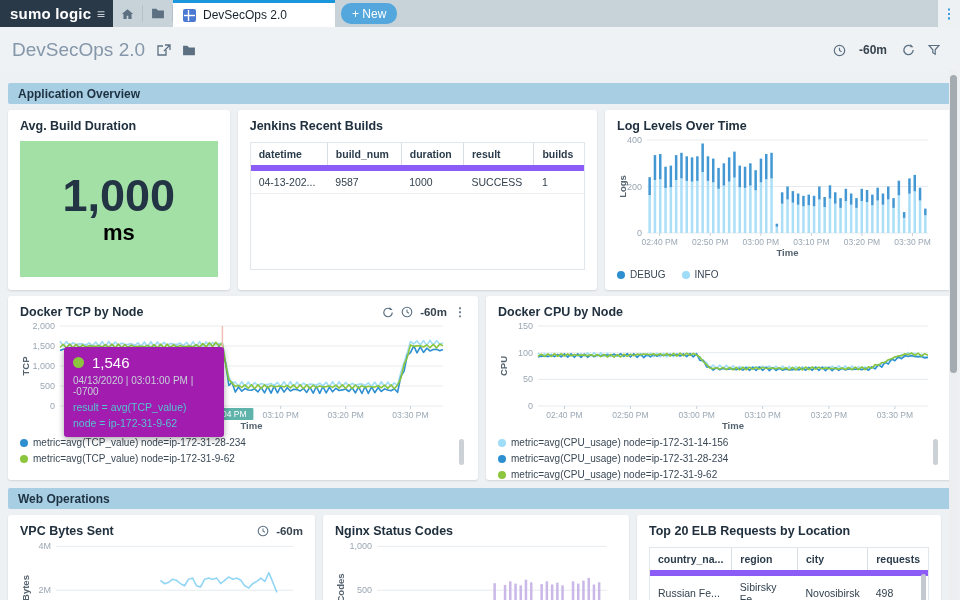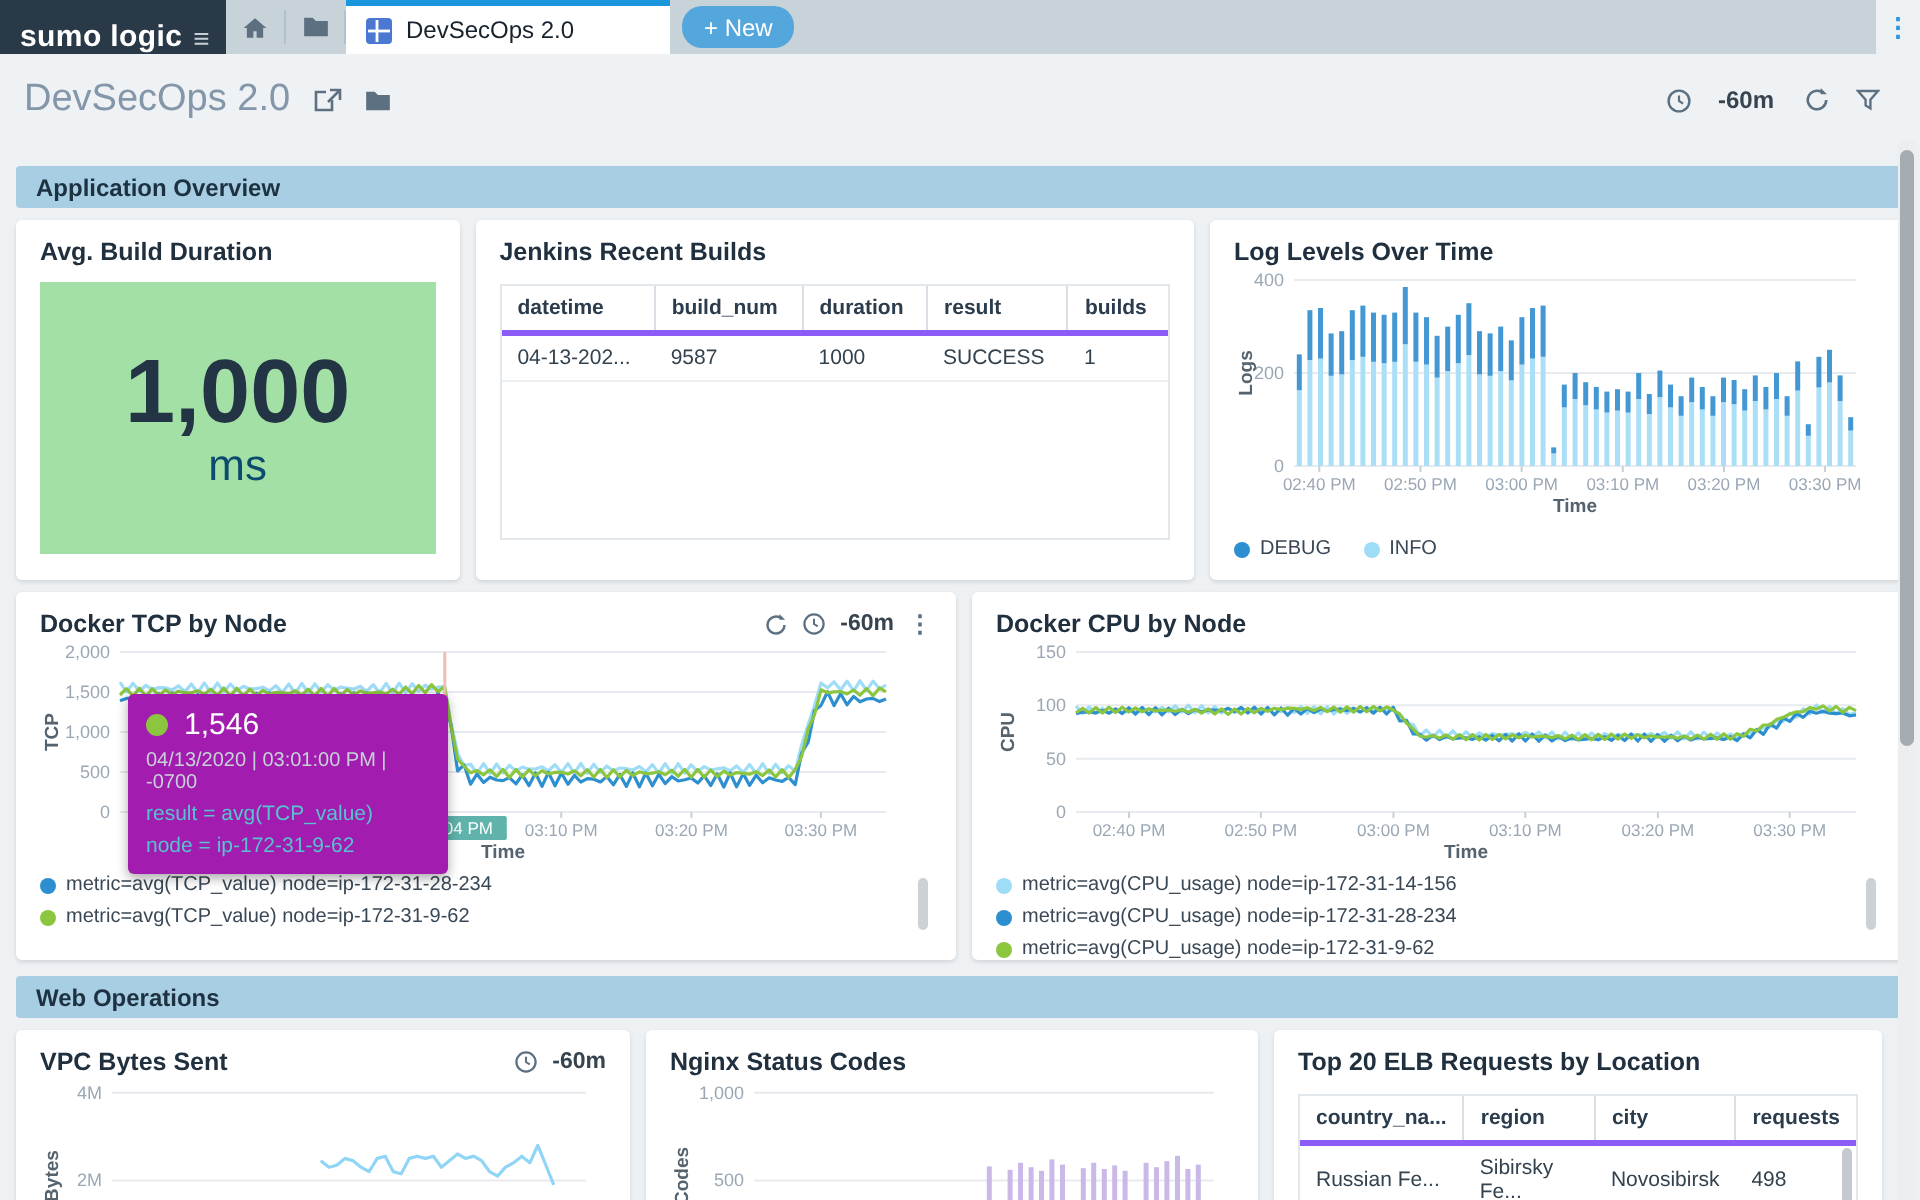--- a/index.html
+++ b/index.html
@@ -1,21 +1,21 @@
 <!DOCTYPE html>
 <html><head>
 <meta charset="utf-8">
 <style>
   * { margin:0; padding:0; box-sizing:border-box; }
   html,body { width:960px; height:600px; overflow:hidden; background:#eef1f3;
     font-family:"Liberation Sans", sans-serif; color:#20303e; }
 
   
   .topbar { height:27px; background:#c7d2d9; display:flex; align-items:stretch; position:relative; }
-  .brand { width:113px; background:#2a3947; color:#fff; display:flex; align-items:flex-end;
+  .brand { width:113px; background:#2a3947; color:#fff; display:flex; align-items:center;
     padding:0 8px 0 10px; font-size:15px; font-weight:bold; letter-spacing:.2px; }
   .brand .burger { margin-left:auto; color:#c6cfd6; font-size:14px; font-weight:bold; cursor:pointer; }
   .tb-icon { width:29px; display:flex; align-items:center; justify-content:center; }
   .tb-sep { width:1px; background:#b3c1ca; margin:5px 0; }
   .tab { background:#fff; border-top:3px solid #1a96dd; display:flex; align-items:center;
     gap:7px; padding:0 14px 0 10px; min-width:162px; font-size:12px; color:#17222c; }
   .newbtn { margin:3px 0 3px 6px; background:#53a7dc; border:none; color:#fff; font-size:12px;
     padding:0 11px; border-radius:10px; font-family:inherit; cursor:pointer; }
   .tb-dots { position:absolute; right:0; top:0; bottom:0; width:22px; background:#eef1f3;
     color:#2f97dd; font-weight:bold; font-size:13px; display:flex; align-items:center; justify-content:center; }
@@ -38,27 +38,27 @@
   .p-title { font-size:12.5px; font-weight:bold; color:#20303e; }
   .p-head { display:flex; align-items:center; }
   .p-head .p-icons { margin-left:auto; display:flex; align-items:center; gap:7px; }
   .p-head .p-tr { font-size:11.5px; font-weight:bold; color:#37444f; }
   .p-head .p-dots { color:#5c7082; font-weight:bold; font-size:12px; }
 
   
   .greenbox { margin-top:8px; height:136px; background:#a3e0a6; display:flex; flex-direction:column;
     align-items:center; justify-content:center; }
   .bignum { font-size:45px; font-weight:bold; color:#233444; line-height:1; }
-  .bigunit { font-size:22px; font-weight:normal; color:#0c4a6e; margin-top:2px; }
+  .bigunit { font-size:22px; font-weight:bold; color:#000000; margin-top:2px; }
 
   
   .tablewrap { margin-top:9px; border:1px solid #e2e7eb; height:128px; overflow:hidden; position:relative; }
   table { width:100%; border-collapse:collapse; font-size:10.5px; }
   thead th { text-align:left; font-weight:bold; color:#2b3c4c; padding:5px 8px;
-    border-bottom:3px solid #8b5cf6; }
+    border-bottom:6px solid #8b5cf6; }
   thead th + th { border-left:1px solid #d8dee3; }
   tbody td { color:#33424f; padding:5px 8px; border-bottom:1px solid #edf0f3; }
   .tbl-pill { position:absolute; right:2px; top:26px; width:5px; height:34px; background:#c3c9ce; border-radius:3px; }
 
   
   .chart { margin-top:2px; }
   .chart svg text { font-family:"Liberation Sans", sans-serif; }
   .chart-log { width:100%; height:130px; }
   .chart-line { width:100%; height:112px; }
   .chart-sm { width:100%; height:150px; }

